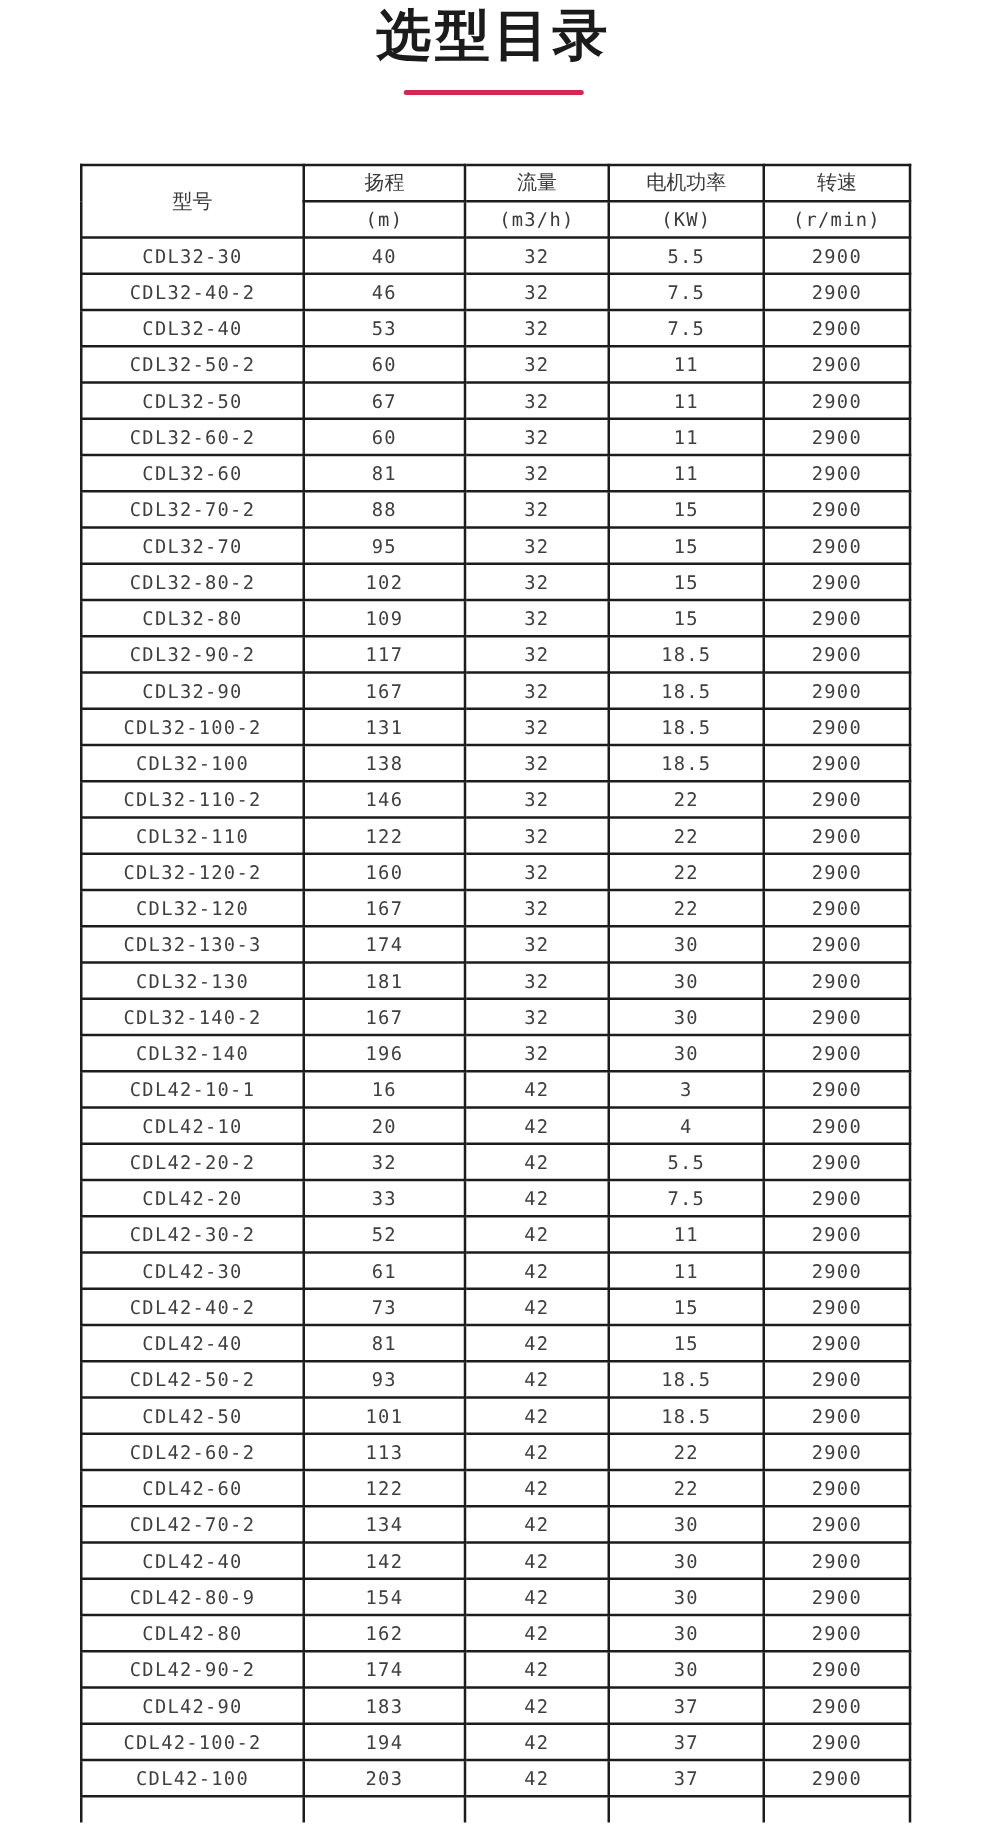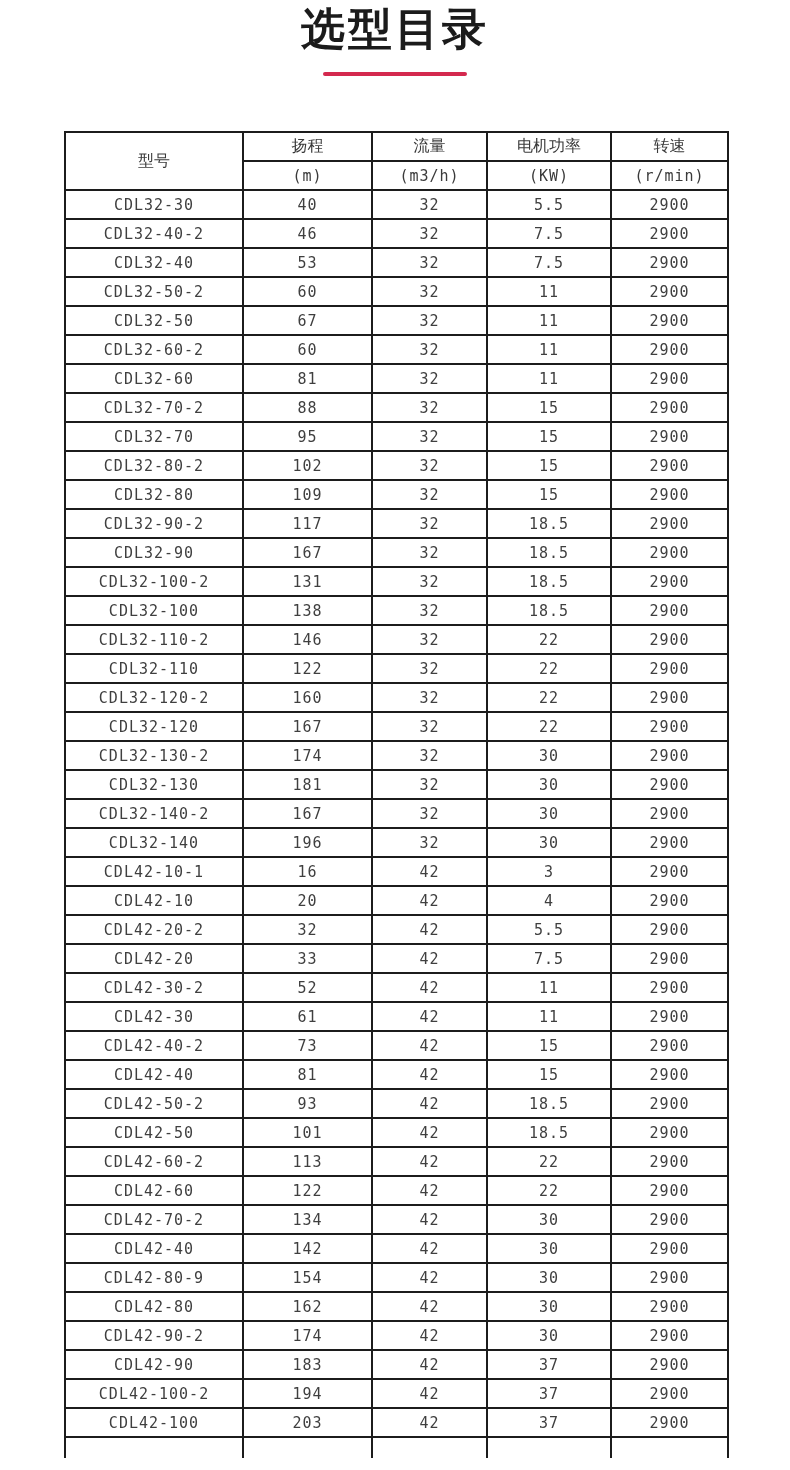--- a/index.html
+++ b/index.html
@@ -238,21 +238,21 @@
           <td>2900</td>
         </tr>
         <tr>
           <td>CDL32-120</td>
           <td>167</td>
           <td>32</td>
           <td>22</td>
           <td>2900</td>
         </tr>
         <tr>
-          <td>CDL32-130-2</td>
+          <td>CDL32-130-3</td>
           <td>174</td>
           <td>32</td>
           <td>30</td>
           <td>2900</td>
         </tr>
         <tr>
           <td>CDL32-130</td>
           <td>181</td>
           <td>32</td>
           <td>30</td>

